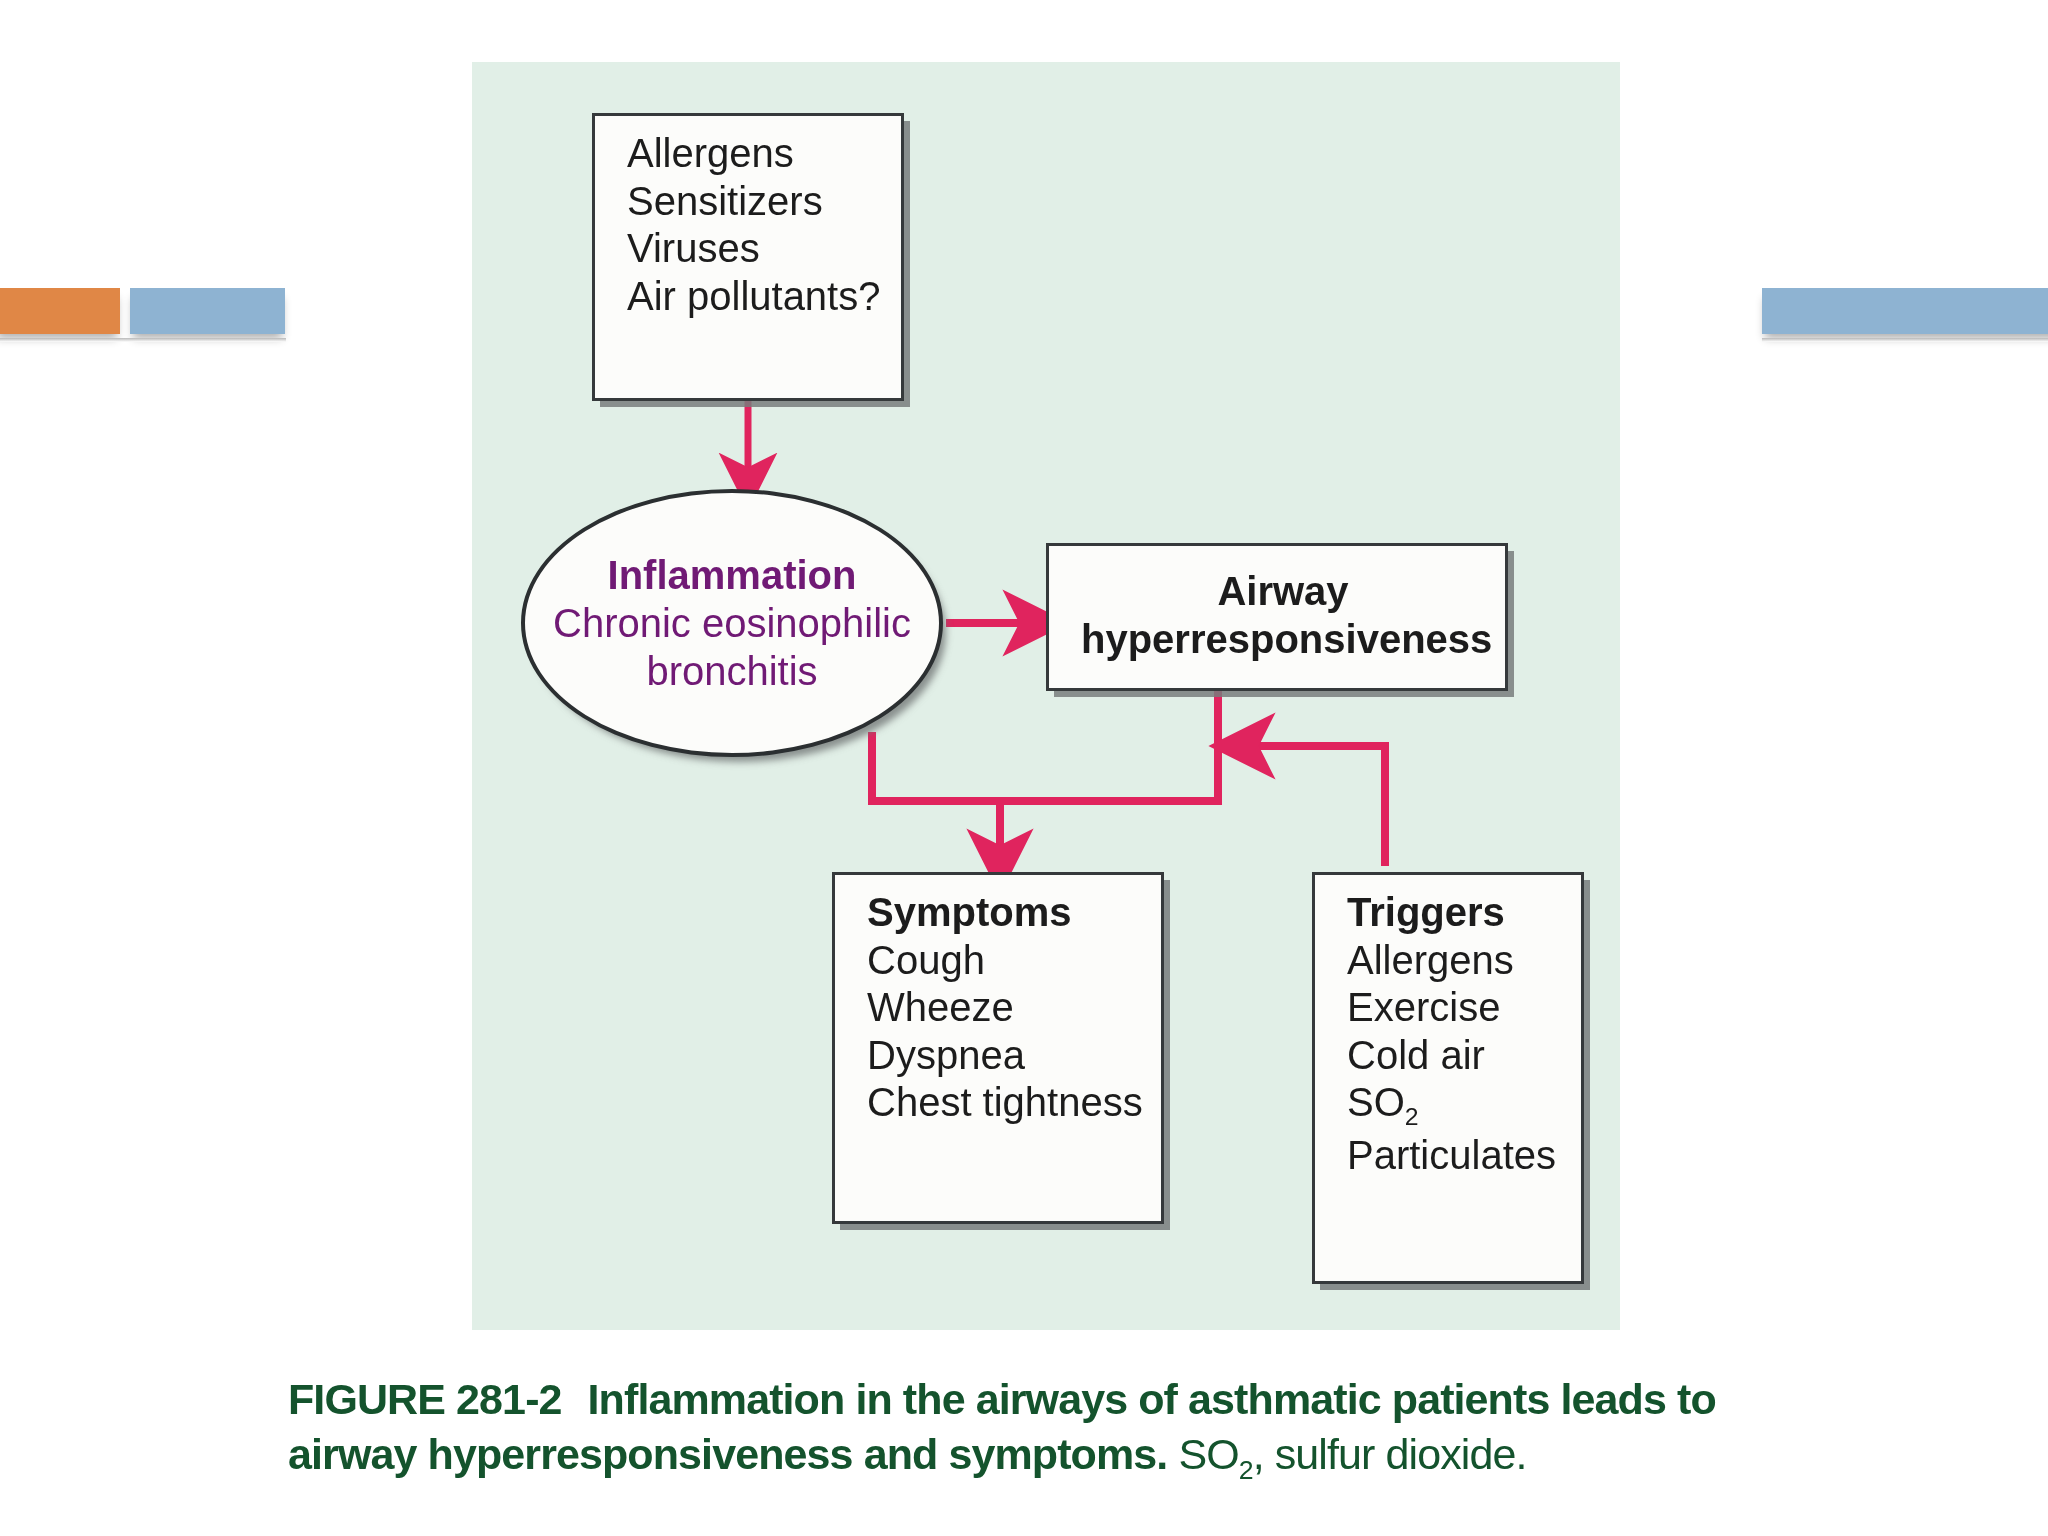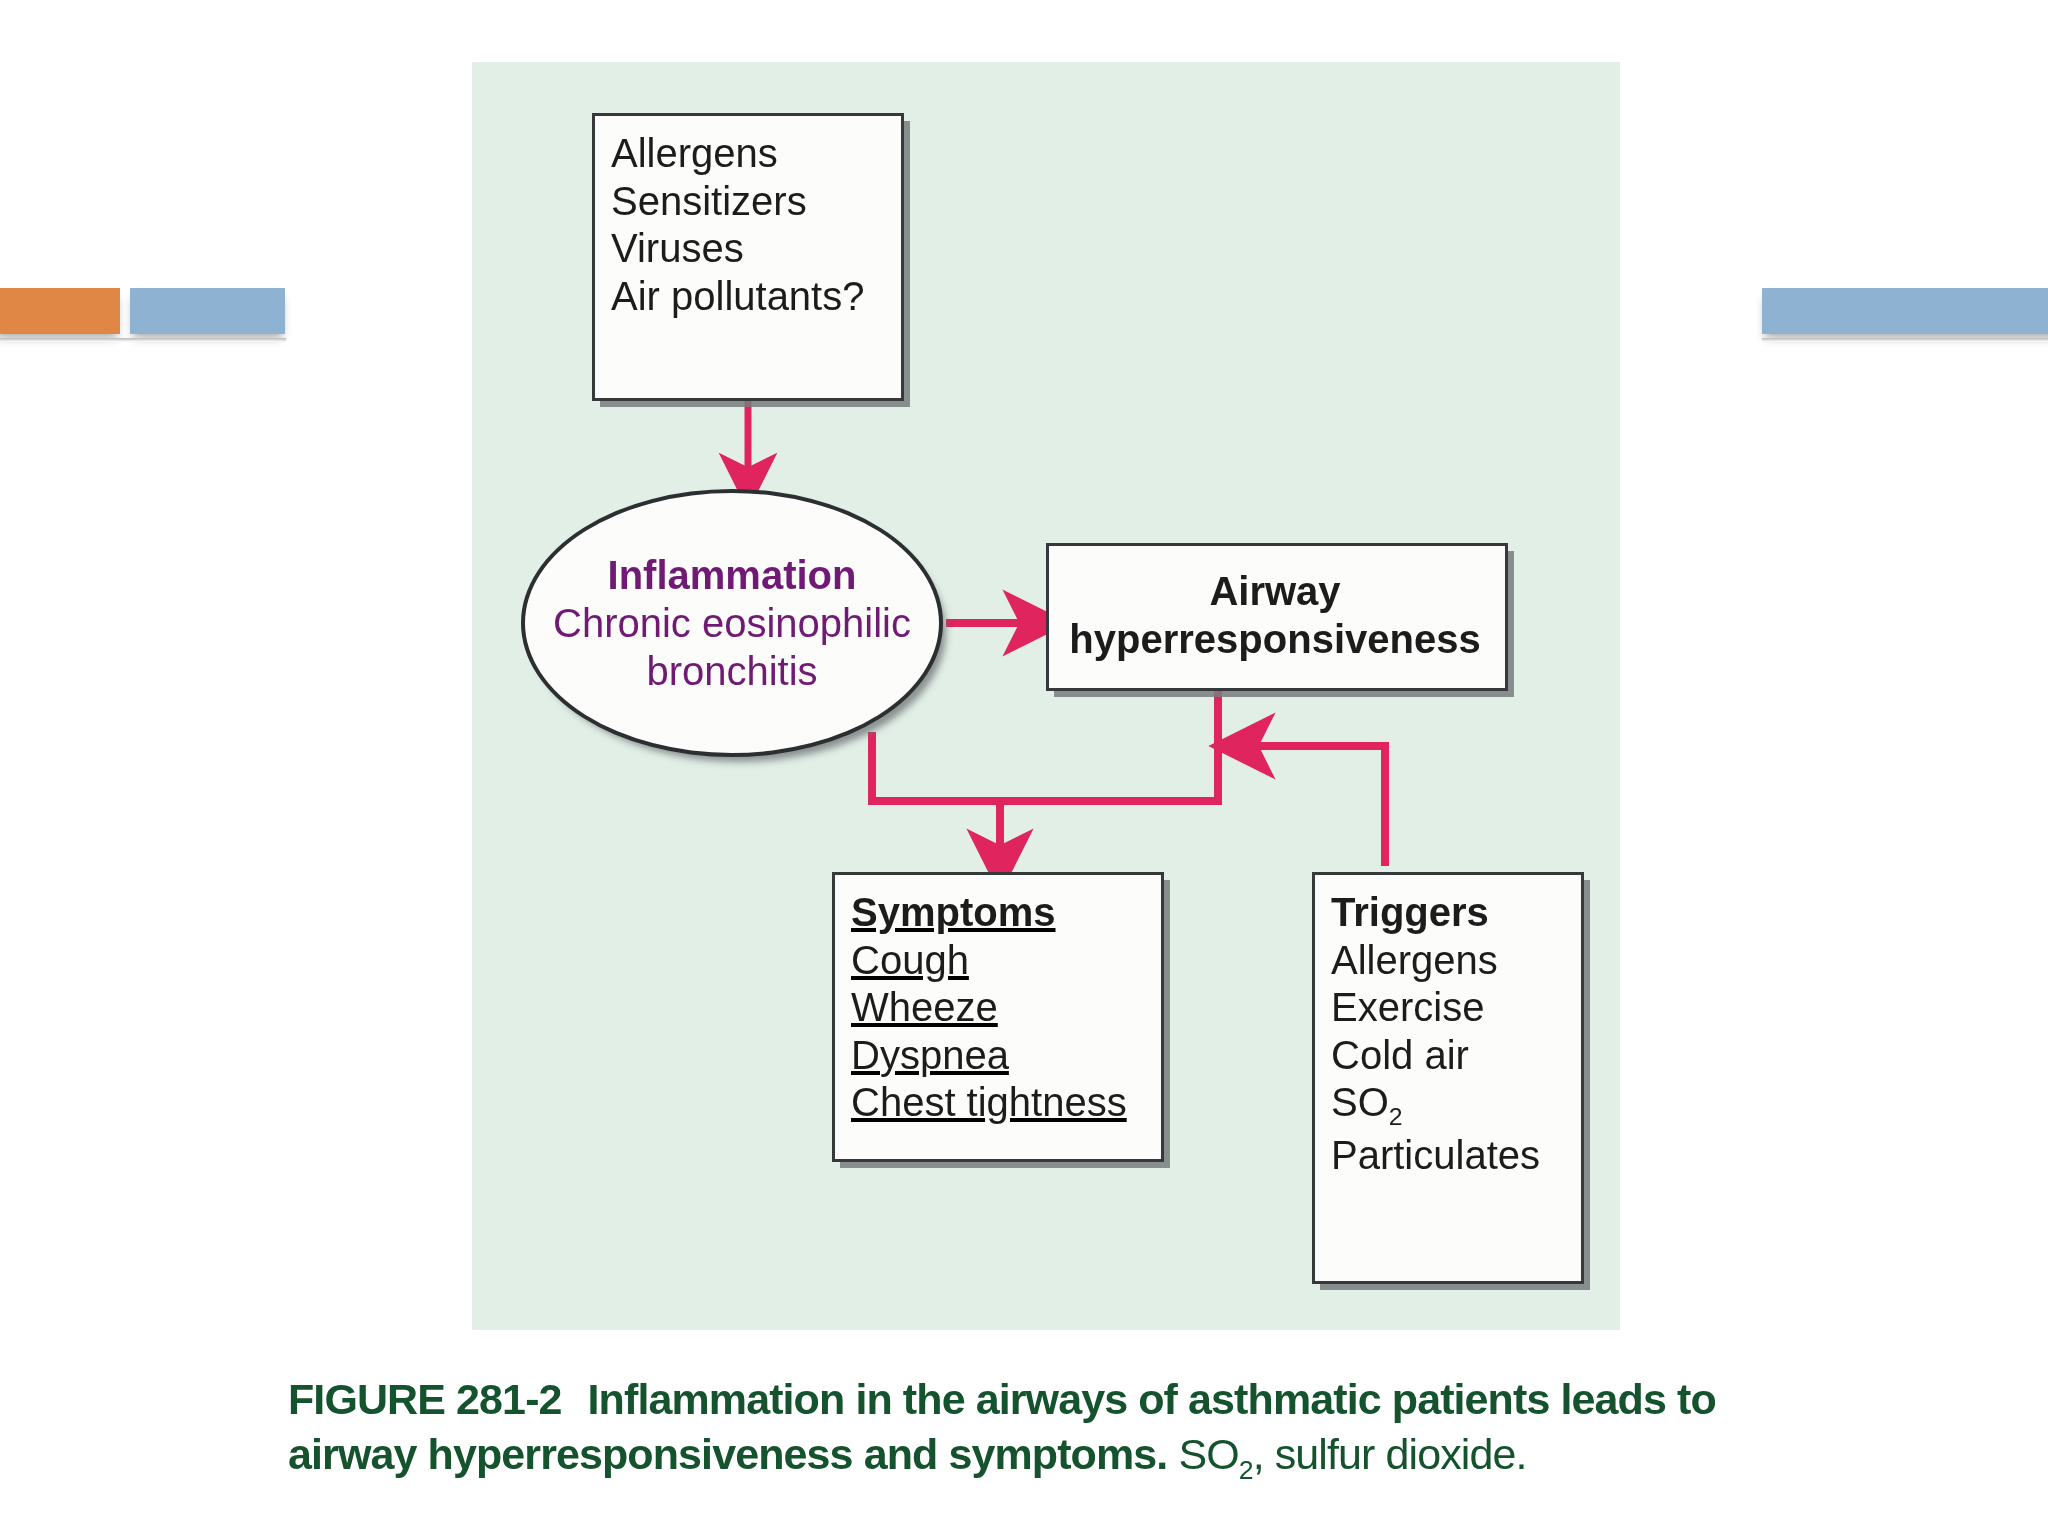--- a/index.html
+++ b/index.html
@@ -57,35 +57,35 @@
     background: #E1EFE7;
   }
 
   
   .node-box {
     position: absolute;
     background: #FCFCFA;
     border: 3px solid #35393B;
     box-shadow: 7px 7px 0 -1px rgba(120,124,124,0.85);
     box-sizing: border-box;
-    padding: 14px 20px 16px 16px;
+    padding: 14px 20px 16px 32px;
   }
   .node-box .line {
     font-size: 40px;
     line-height: 1.19;
     color: #1C1C1C;
     white-space: nowrap;
   }
   .node-box .line.bold { font-weight: bold; }
   .node-box.centered .line { text-align: center; }
 
   #box-stimuli   { left: 592px; top: 113px; width: 312px; height: 288px; }
   #box-ahr       { left: 1046px; top: 543px; width: 462px; height: 148px;
                    display: flex; flex-direction: column; justify-content: center; }
-  #box-symptoms  { left: 832px; top: 872px; width: 332px; height: 290px; text-decoration: underline; }
+  #box-symptoms  { left: 832px; top: 872px; width: 332px; height: 352px; }
   #box-triggers  { left: 1312px; top: 872px; width: 272px; height: 412px; }
 
   
   #node-inflammation {
     position: absolute;
     left: 521px;
     top: 489px;
     width: 422px;
     height: 268px;
     border: 4px solid #2B2F31;

